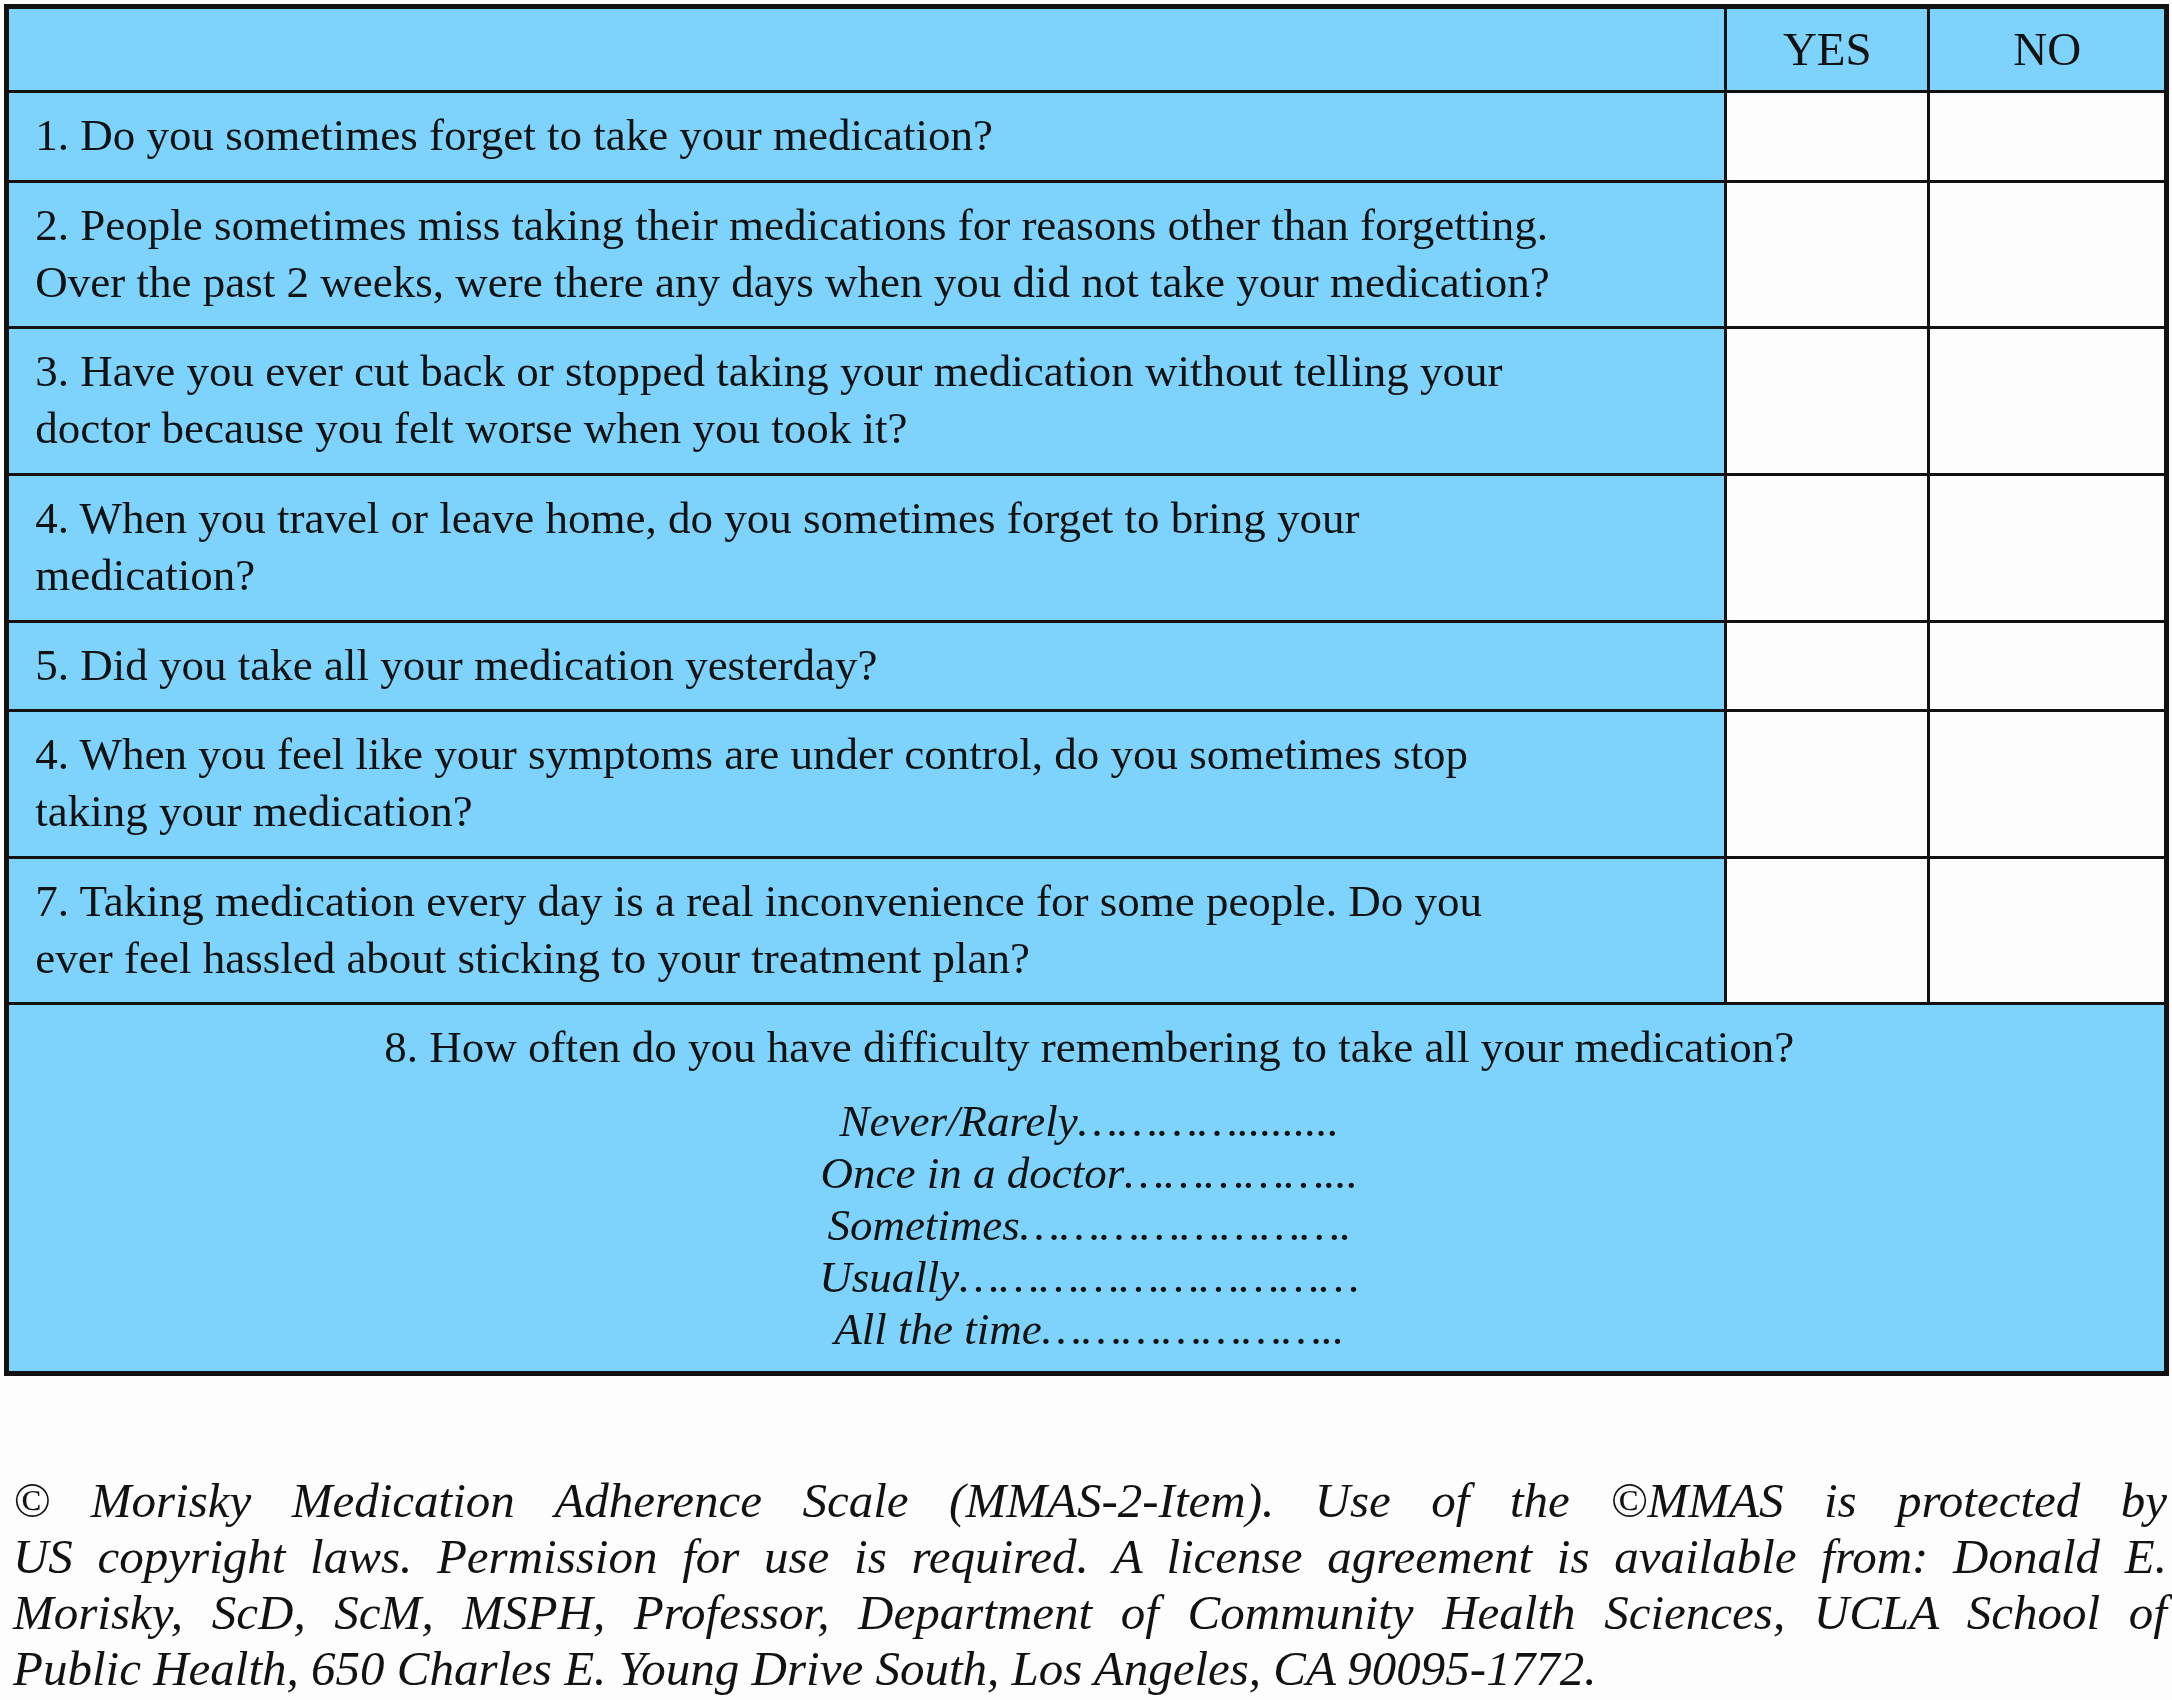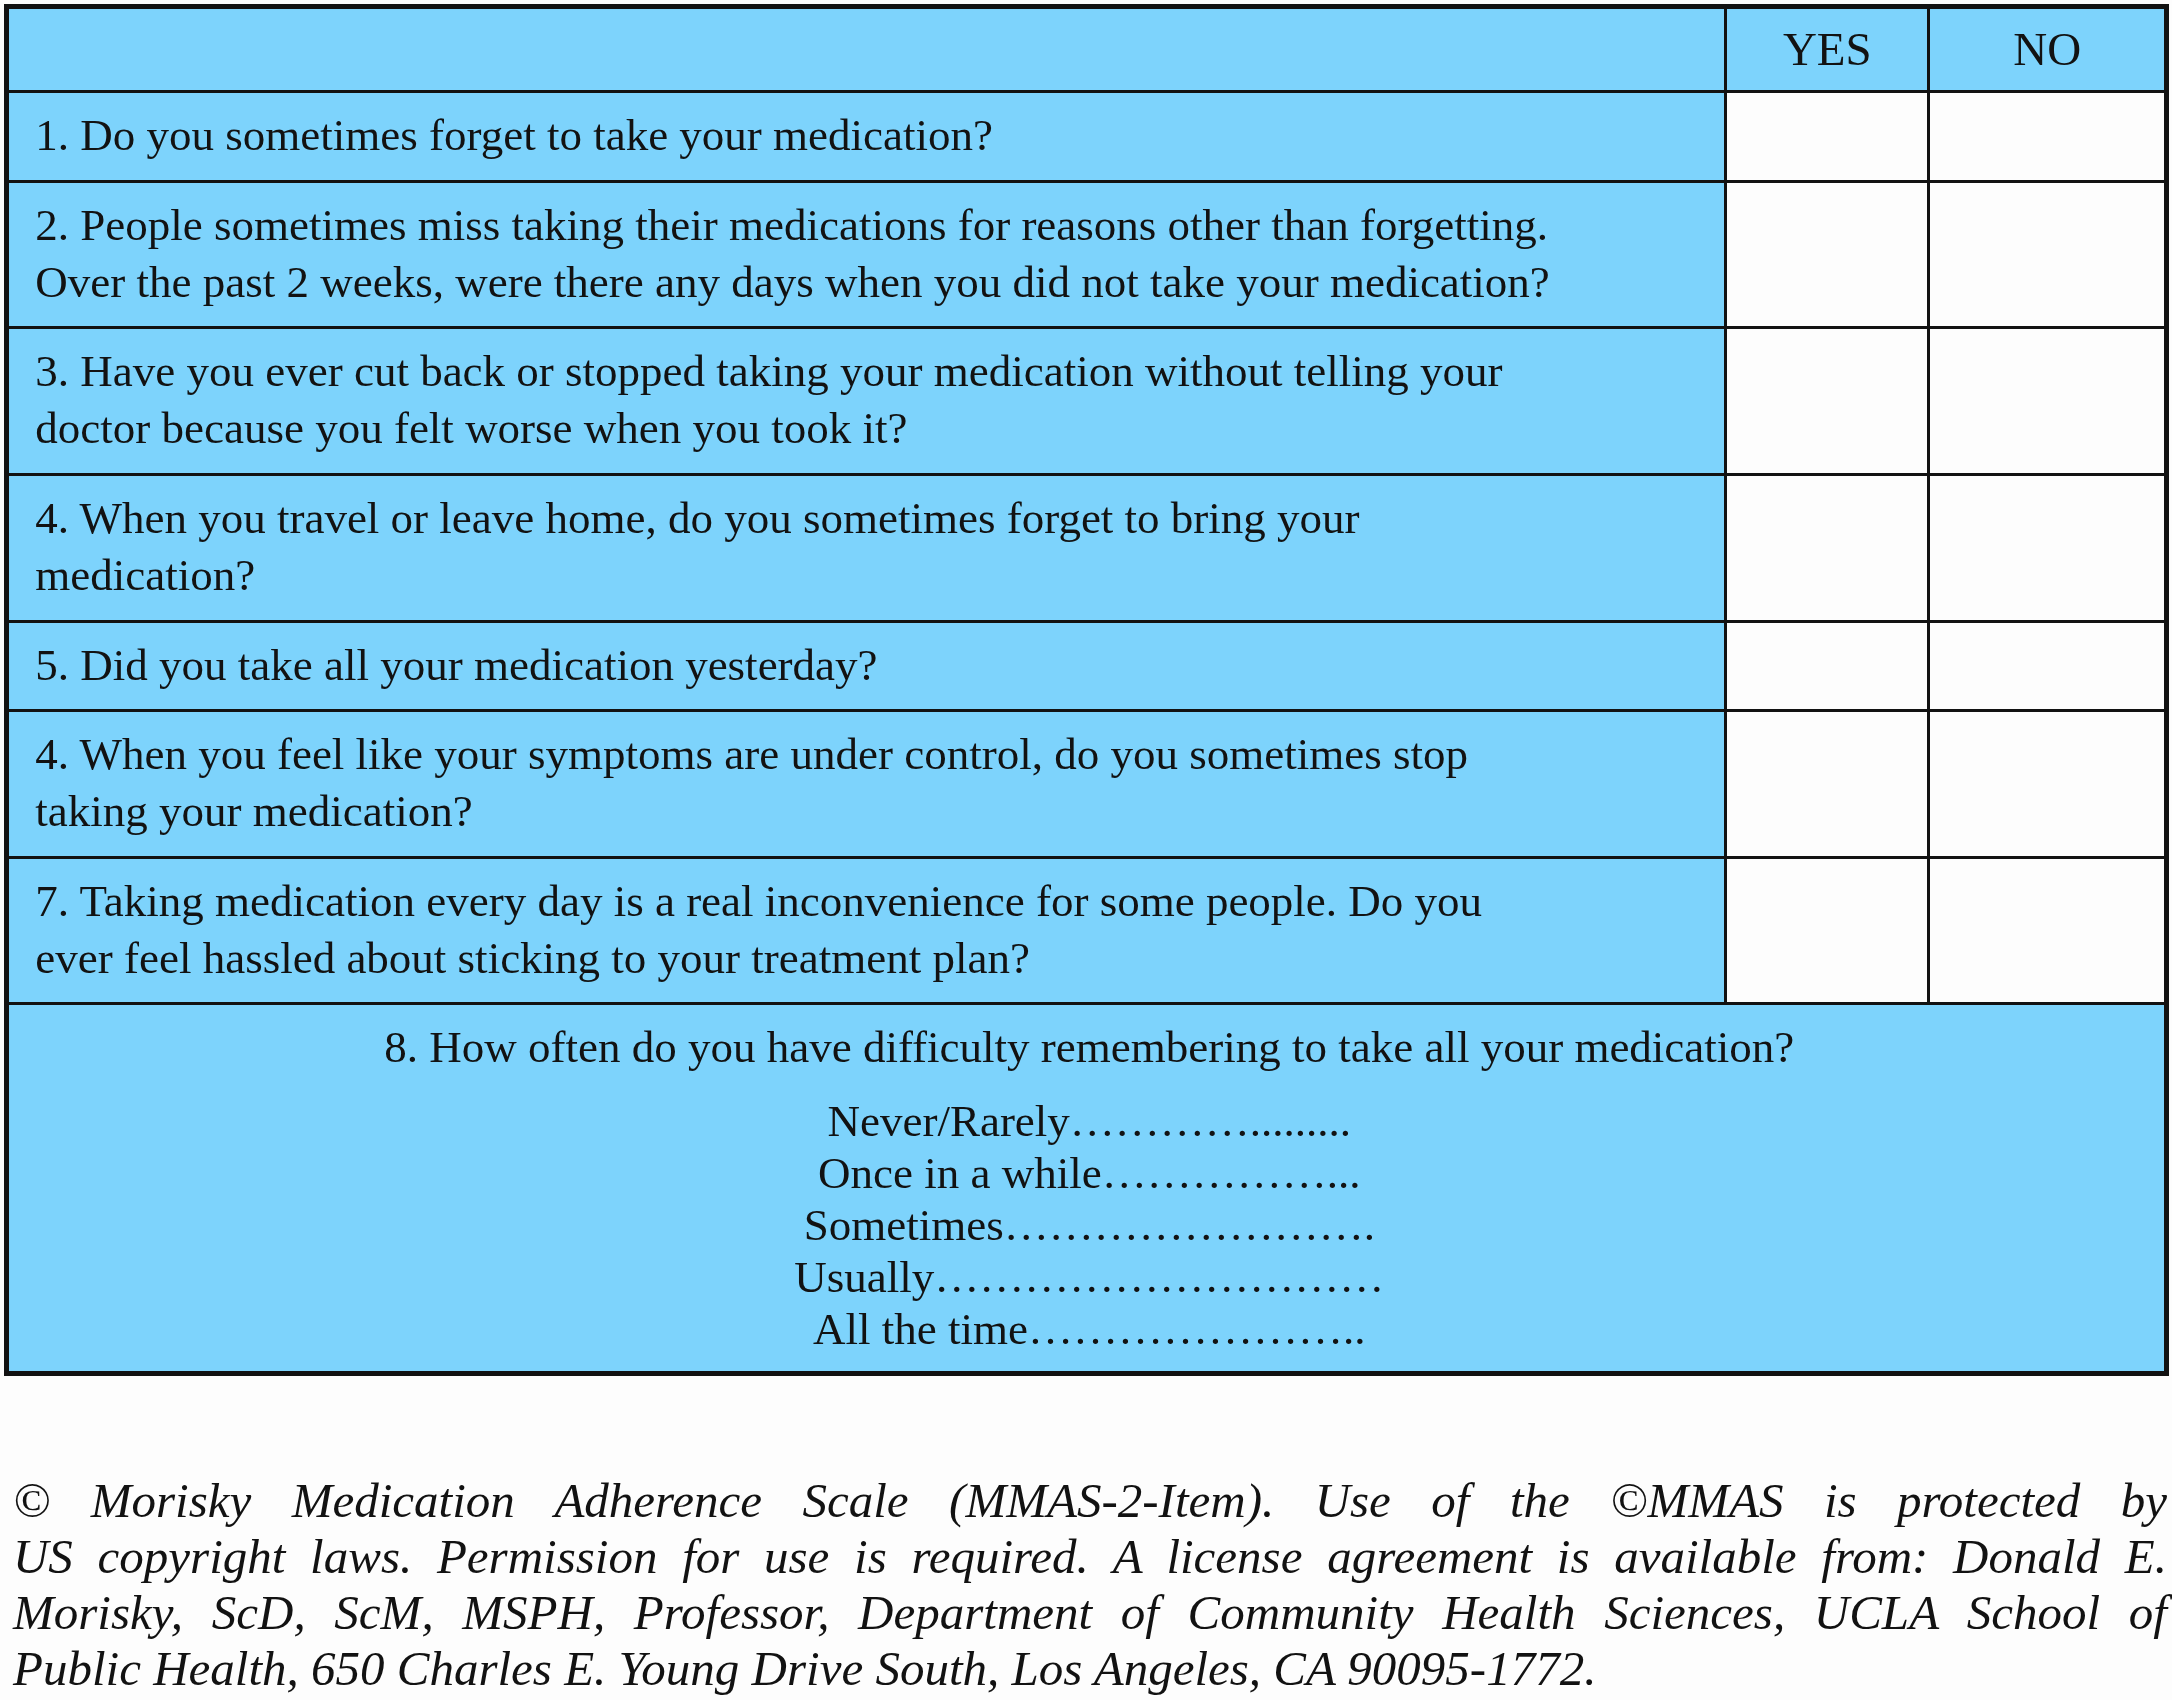--- a/index.html
+++ b/index.html
@@ -47,20 +47,21 @@
     font-size: 45px;
     line-height: 57px;
     padding: 14px 21px 15.6px 26px;
     text-align: center;
   }
   .q8-question { white-space: pre-line; }
   .opts { margin-top: 19px; }
   .opt {
     line-height: 52px;
     white-space: pre;
+    font-style: italic;
   }
   .footer {
     margin: 97px 8.7px 0 8.7px;
     width: 2154px;
     font-style: italic;
     font-size: 49px;
     line-height: 56px;
   }
   .footer-line {
     text-align: justify;
@@ -135,21 +136,21 @@
 ever feel hassled about sticking to your treatment plan?</td>
       <td class="acell"></td>
       <td class="acell"></td>
     </tr>
 
     <tr>
       <td class="q8cell" colspan="3">
         <div class="q8-question">8. How often do you have difficulty remembering to take all your medication?</div>
         <div class="opts">
           <div class="opt">Never/Rarely………….........</div>
-          <div class="opt">Once in a while……………...</div>
+          <div class="opt">Once in a doctor……………...</div>
           <div class="opt">Sometimes…………………….</div>
           <div class="opt">Usually…………………………</div>
           <div class="opt">All the time…………………..</div>
         </div>
       </td>
     </tr>
   </tbody>
     </table>
 
   <div class="footer">

